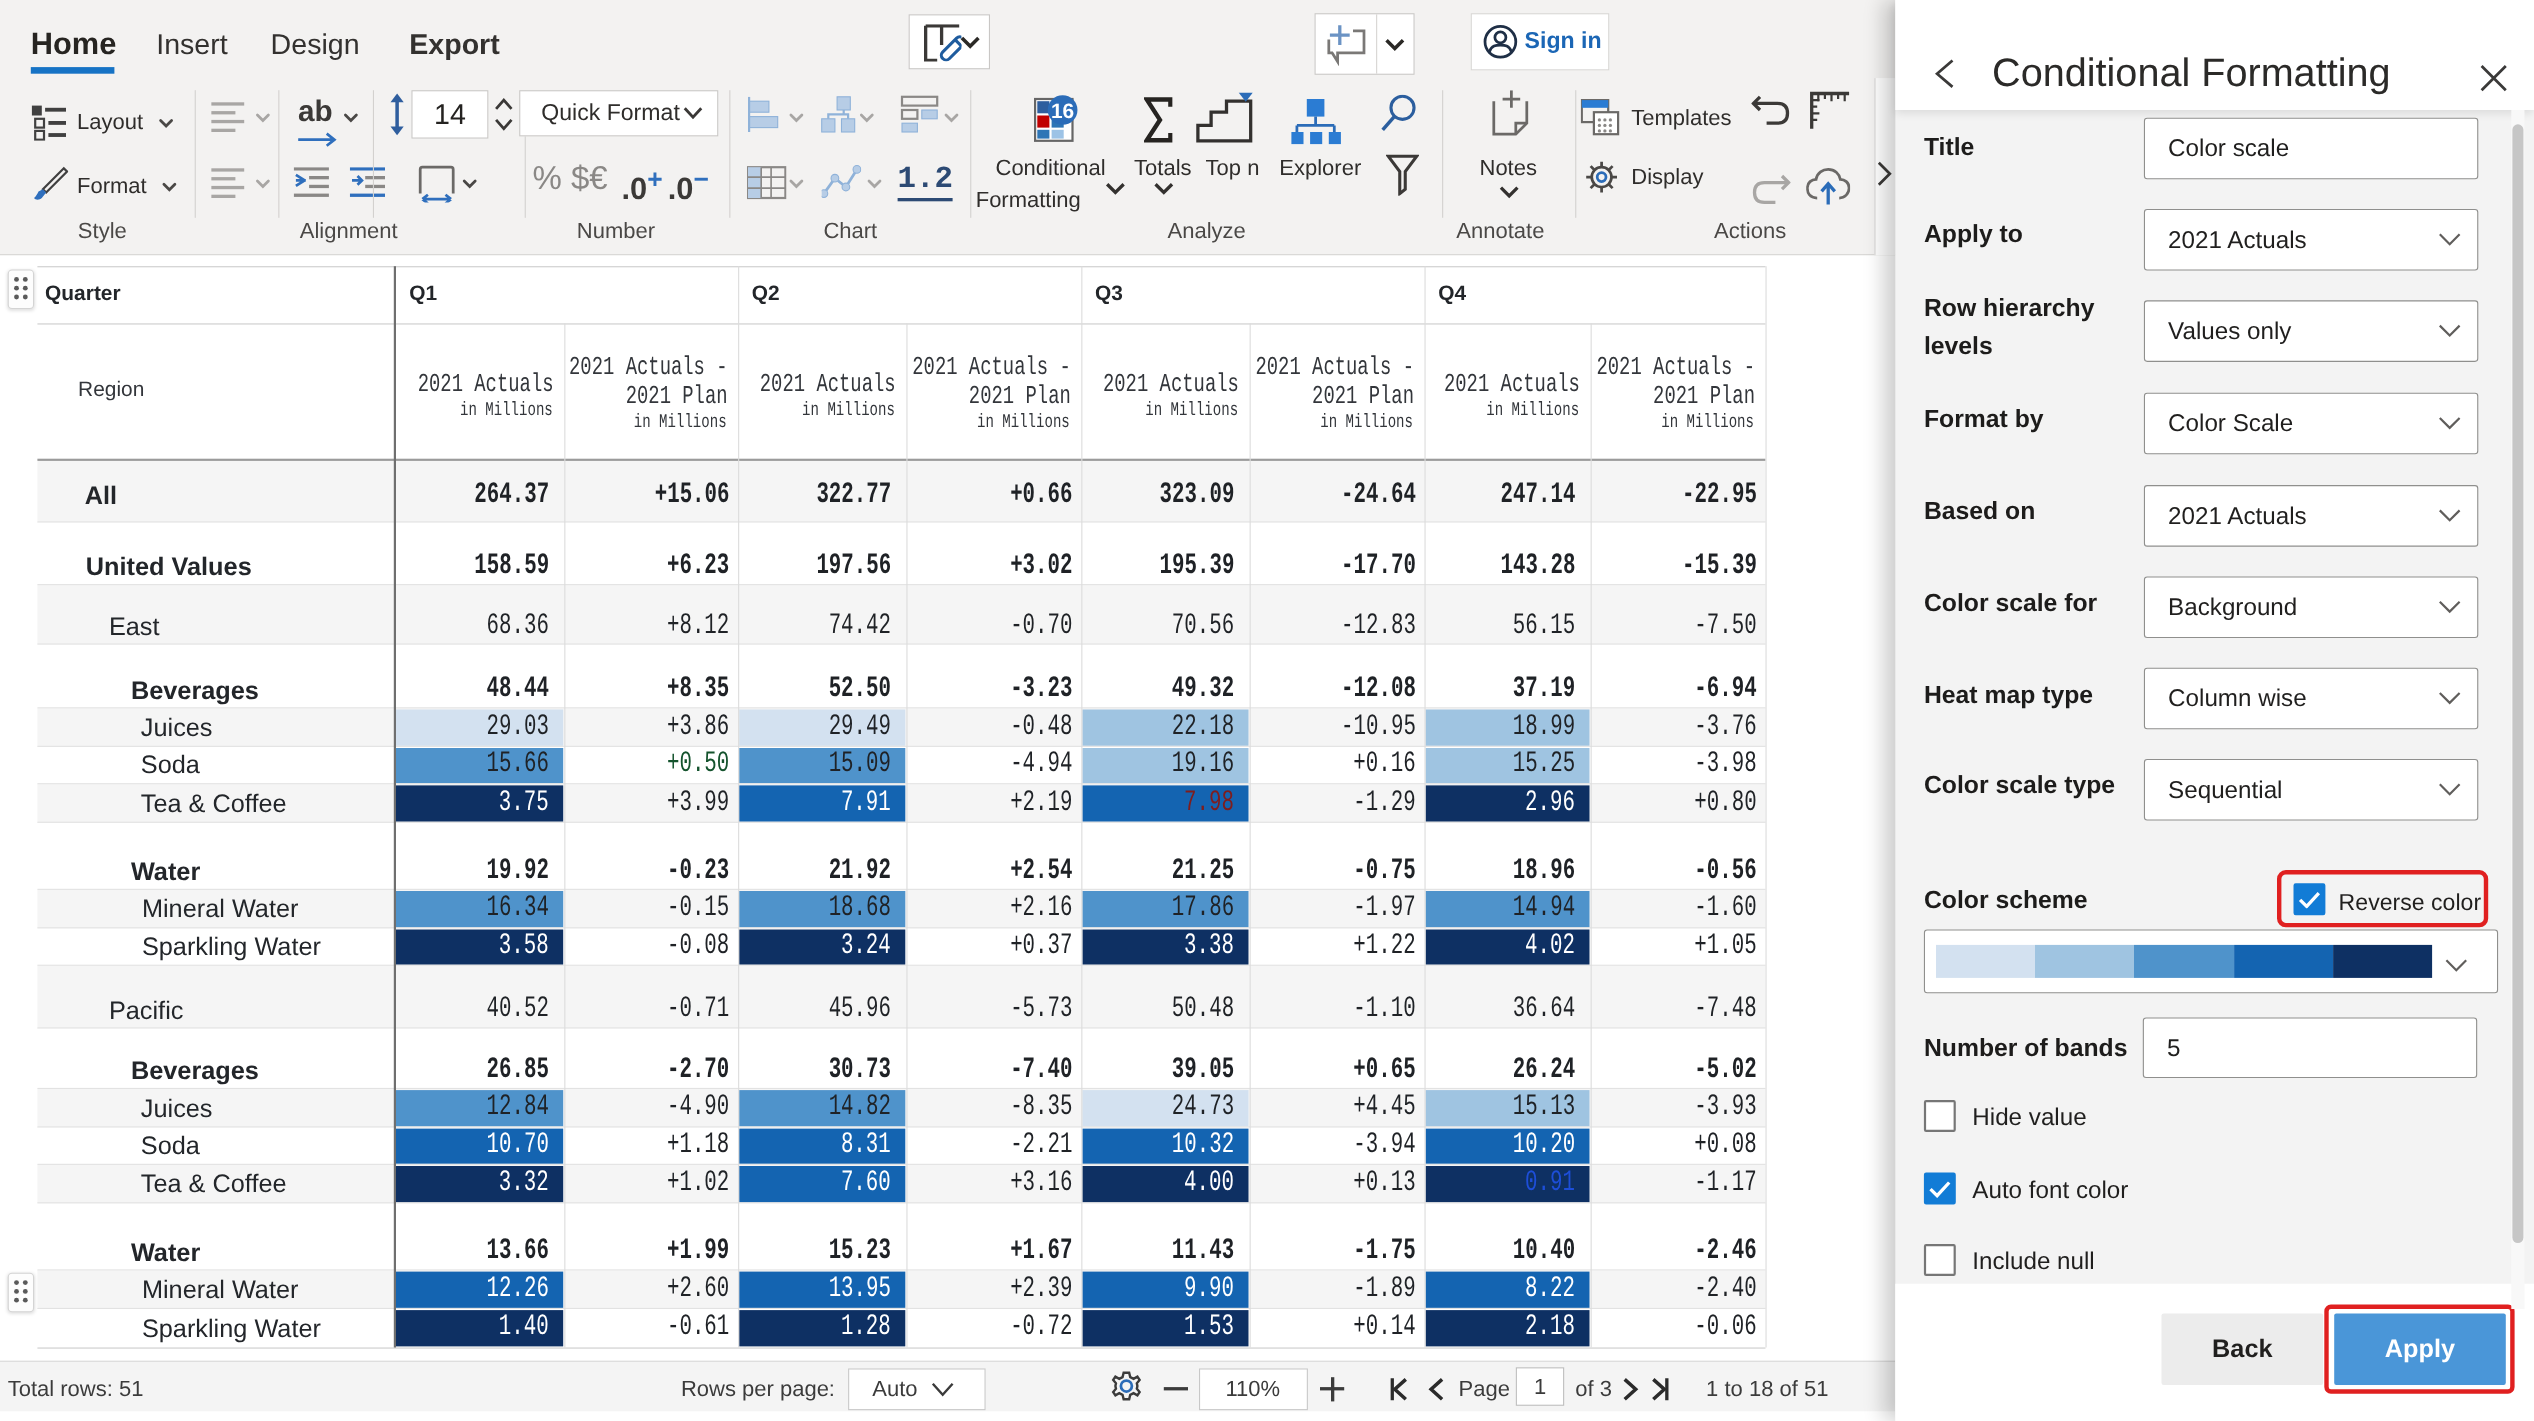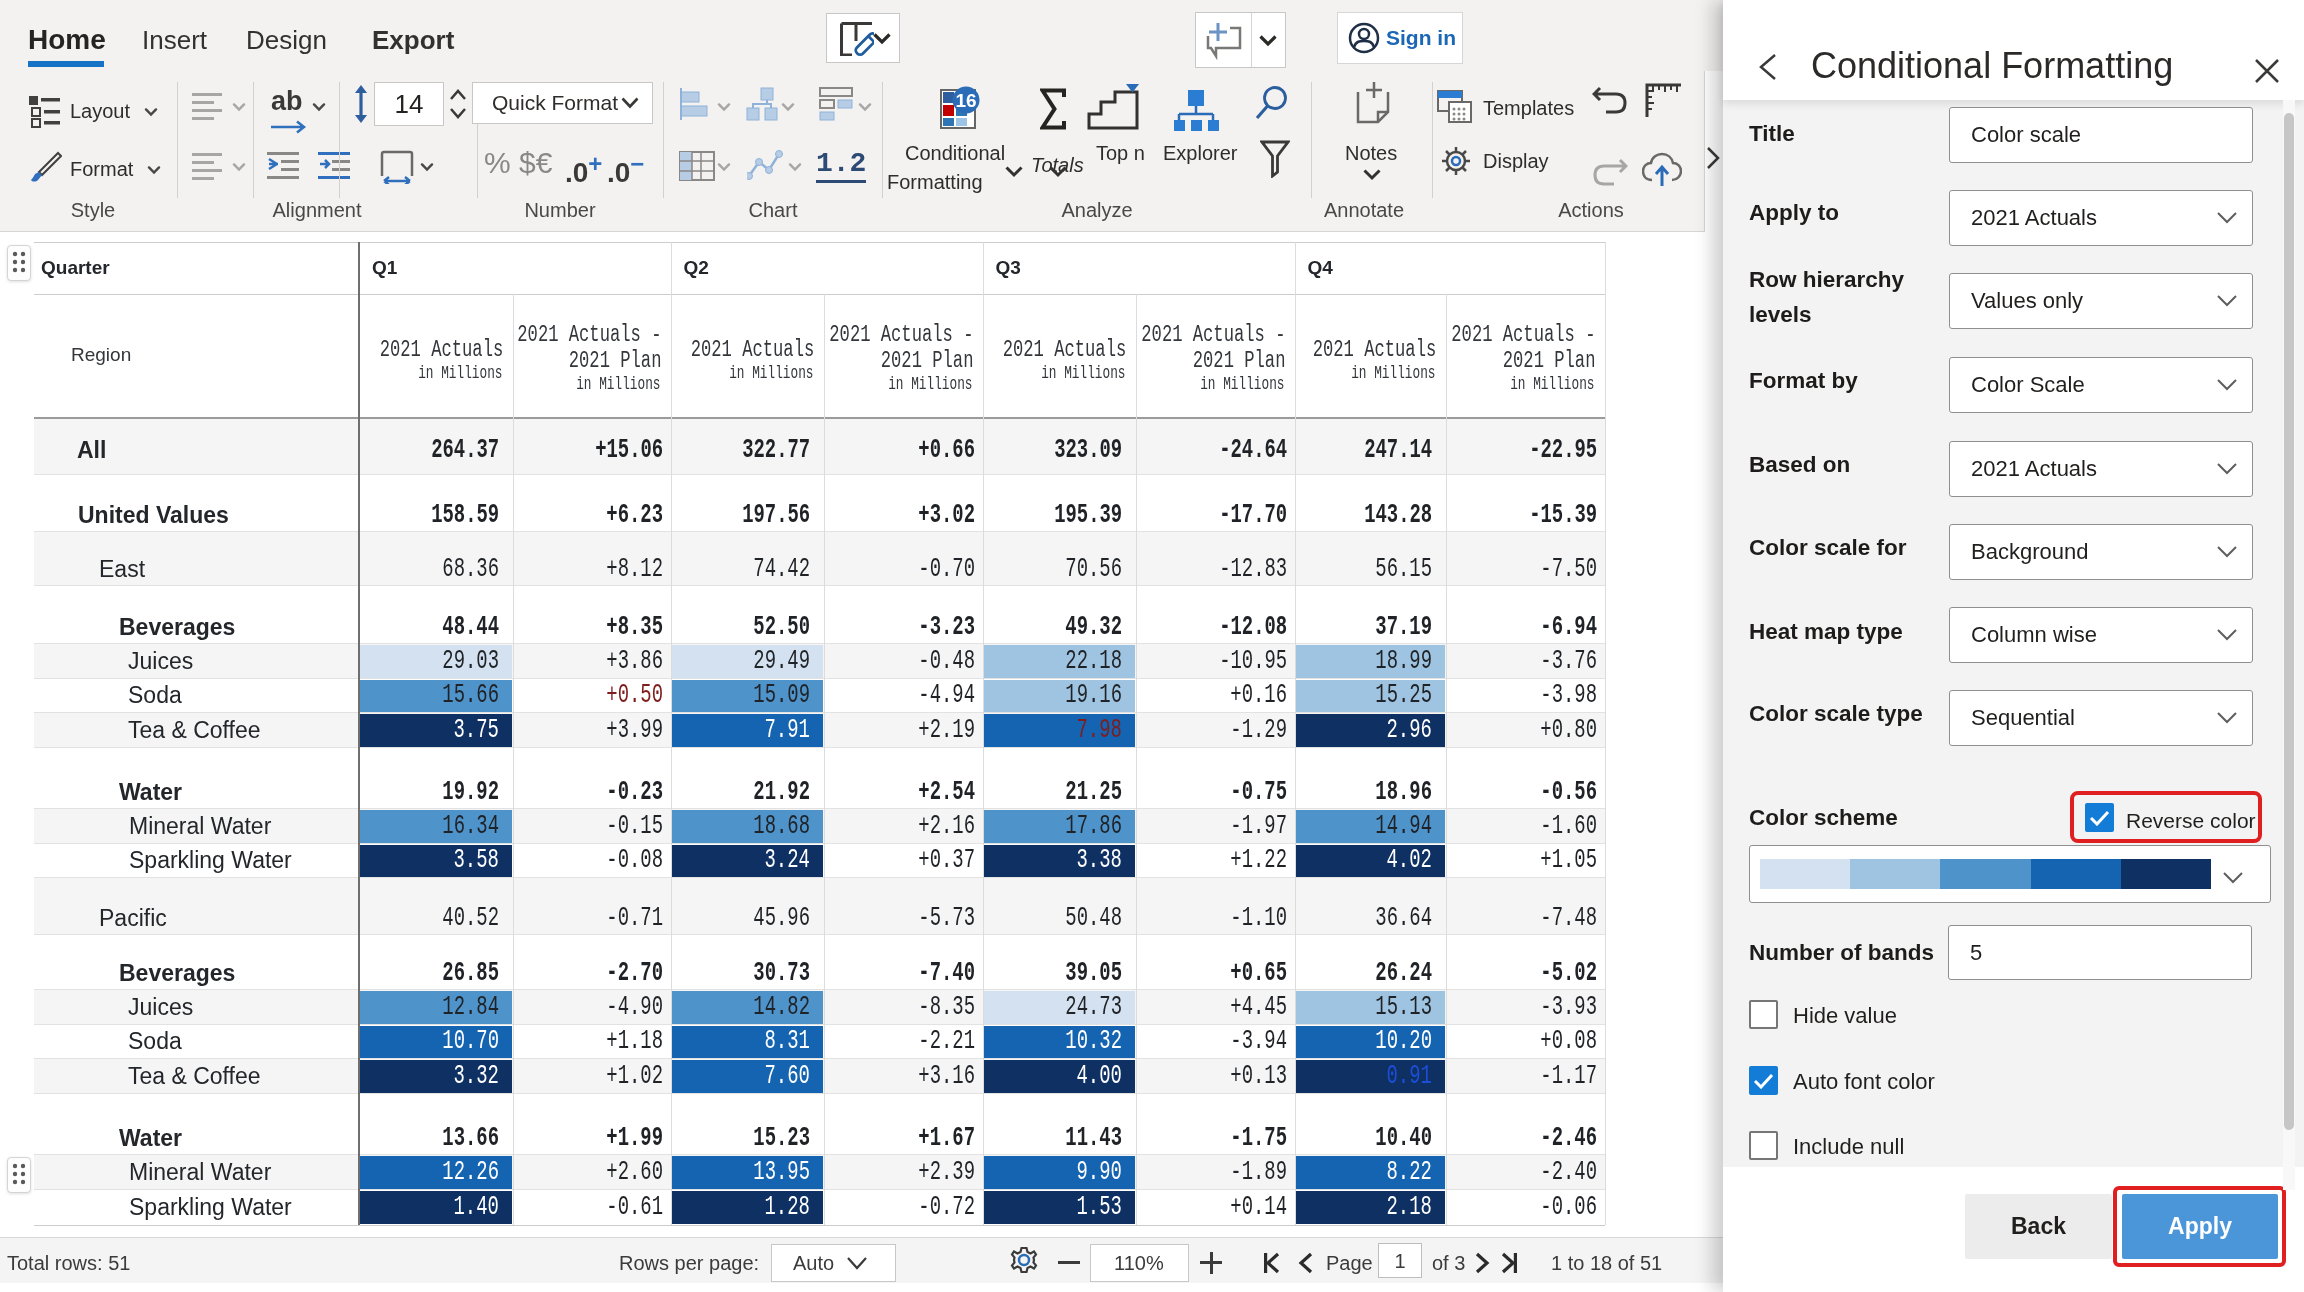--- a/index.html
+++ b/index.html
@@ -185,21 +185,21 @@
     <text x="27" y="21" font-size="19" font-weight="bold" fill="#fff" text-anchor="middle" font-family="Liberation Sans">16</text>
   </svg>
 <div class="rbtxt" style="left:905px;top:142px;">Conditional</div>
 <div class="rbtxt" style="left:887px;top:171px;">Formatting</div>
 <svg class="abs" style="left:1004px;top:165px" width="20" height="13" viewBox="0 0 20 13">
     <path d="M2.5 2.5 L10 10 L17.5 2.5" stroke="#33312f" stroke-width="3" fill="none"></path>
   </svg>
 <svg class="abs" style="left:1040px;top:88px" width="26" height="42" viewBox="0 0 26 42">
     <path d="M24 9 L24 2.5 L2.5 2.5 L14.5 21 L2.5 39.5 L24 39.5 L24 33" stroke="#262421" stroke-width="4" fill="none"></path>
   </svg>
-<div class="rbtxt" style="left:1031px;top:154px;font-style:italic;">Totals</div>
+<div class="rbtxt" style="left:1031px;top:142px;">Totals</div>
 <svg class="abs" style="left:1048px;top:165px" width="20" height="13" viewBox="0 0 20 13">
     <path d="M2.5 2.5 L10 10 L17.5 2.5" stroke="#33312f" stroke-width="3" fill="none"></path>
   </svg>
 <svg class="abs" style="left:1087px;top:84px" width="52" height="46" viewBox="0 0 52 46">
     <path d="M2 44 L2 30 L14 30 L14 18 L28 18 L28 8 L50 8 L50 44 Z" fill="none" stroke="#33312f" stroke-width="3"></path>
 <path d="M39 0 L52 0 L45.5 8.5 Z" fill="#2b6cb8"></path>
   </svg>
 <div class="rbtxt" style="left:1096px;top:142px;">Top n</div>
 <svg class="abs" style="left:1173px;top:88px" width="50" height="44" viewBox="0 0 50 44">
     <rect x="15" y="2" width="16" height="16" fill="#2b7cd3"></rect>
@@ -389,21 +389,21 @@
     <div class="nc" style="left:949px;width:139px;color:#1f2226;bottom:0;"><span class="m" style="font-weight:normal;">22.18</span></div>
     <div class="nc" style="left:1102px;width:151px;color:#1f2226;bottom:0;"><span class="m" style="font-weight:normal;">-10.95</span></div>
     <div class="hm" style="left:1261.5px;width:149px;background:#9fc4e1;"></div>
     <div class="nc" style="left:1261px;width:137px;color:#1f2226;bottom:0;"><span class="m" style="font-weight:normal;">18.99</span></div>
     <div class="nc" style="left:1412px;width:151px;color:#1f2226;bottom:0;"><span class="m" style="font-weight:normal;">-3.76</span></div>
   </div>
 <div class="row" style="top:678.5px;height:34px;background:#ffffff;">
     <div class="rlab" style="left:94px;font-weight:normal;bottom:0;">Soda</div>
     <div class="hm" style="left:326.0px;width:151.5px;background:#4f93cb;"></div>
     <div class="nc" style="left:325.5px;width:139.5px;color:#1f2226;bottom:0;"><span class="m" style="font-weight:normal;">15.66</span></div>
-    <div class="nc" style="left:479px;width:150px;color:#7f1d1d;bottom:0;text-decoration:underline;"><span class="m" style="font-weight:normal;">+0.50</span></div>
+    <div class="nc" style="left:479px;width:150px;color:#14532d;bottom:0;text-decoration:underline;"><span class="m" style="font-weight:normal;">+0.50</span></div>
     <div class="hm" style="left:637.5px;width:151px;background:#4f93cb;"></div>
     <div class="nc" style="left:637px;width:139px;color:#1f2226;bottom:0;"><span class="m" style="font-weight:normal;">15.09</span></div>
     <div class="nc" style="left:790px;width:151px;color:#1f2226;bottom:0;"><span class="m" style="font-weight:normal;">-4.94</span></div>
     <div class="hm" style="left:949.5px;width:151px;background:#9fc4e1;"></div>
     <div class="nc" style="left:949px;width:139px;color:#1f2226;bottom:0;"><span class="m" style="font-weight:normal;">19.16</span></div>
     <div class="nc" style="left:1102px;width:151px;color:#1f2226;bottom:0;"><span class="m" style="font-weight:normal;">+0.16</span></div>
     <div class="hm" style="left:1261.5px;width:149px;background:#9fc4e1;"></div>
     <div class="nc" style="left:1261px;width:137px;color:#1f2226;bottom:0;"><span class="m" style="font-weight:normal;">15.25</span></div>
     <div class="nc" style="left:1412px;width:151px;color:#1f2226;bottom:0;"><span class="m" style="font-weight:normal;">-3.98</span></div>
   </div>

